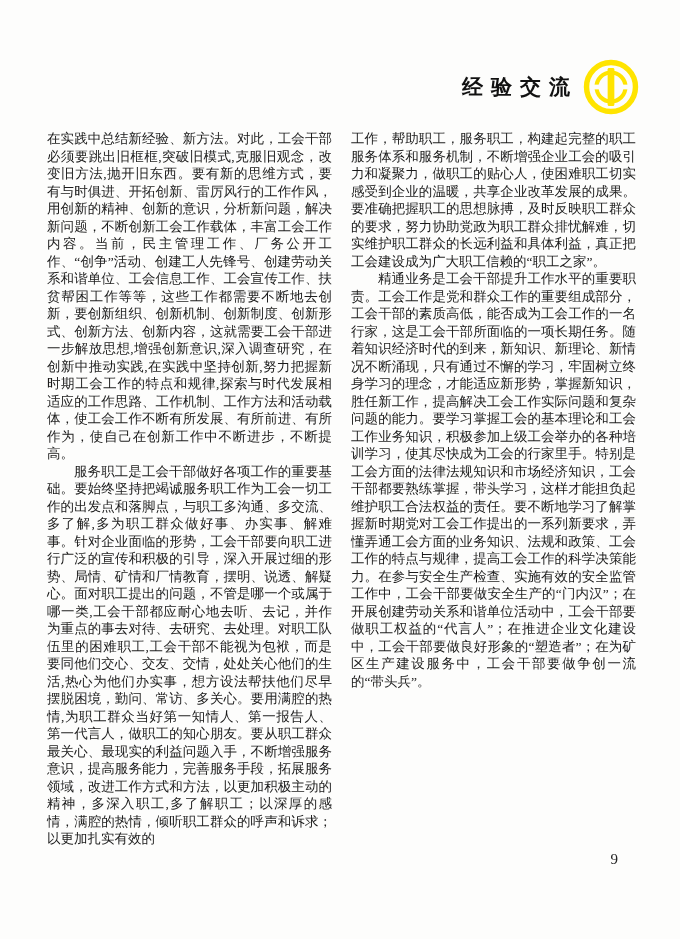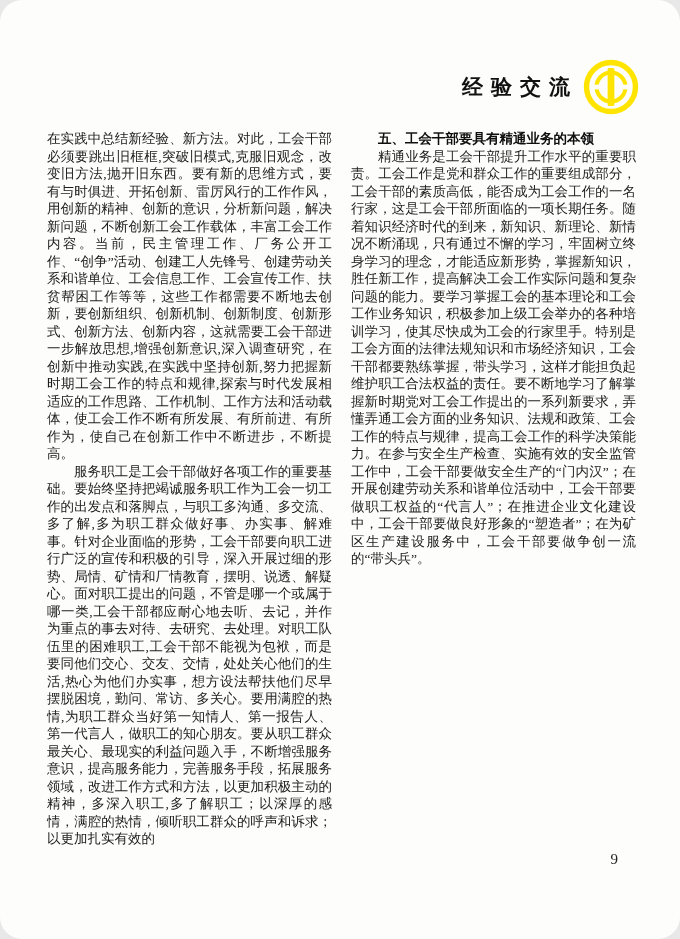--- a/index.html
+++ b/index.html
@@ -4,21 +4,20 @@
 <style>
   html,body{margin:0;padding:0;background:#e8e8e8;}
   .page{
     position:relative;
     width:680px;height:939px;
     margin:0 auto;
     background:#fdfdfc;
     font-family:"Liberation Serif","DejaVu Serif",serif;
     color:#1b1b1b;
     overflow:hidden;
-    border-radius:22px;
   }
   .masthead{
     position:absolute;
     top:58px;right:40px;
     display:flex;align-items:center;gap:4px;
   }
   .masthead-title{
     margin:0;
     font-family:"Liberation Sans","DejaVu Sans",sans-serif;
     font-weight:700;
@@ -79,19 +78,19 @@
     </svg>
   </header>
 
   <main>
     <section class="col col-left">
       <p>在实践中总结新经验、新方法。对此，工会干部必须要跳出旧框框,突破旧模式,克服旧观念，改变旧方法,抛开旧东西。要有新的思维方式，要有与时俱进、开拓创新、雷厉风行的工作作风，用创新的精神、创新的意识，分析新问题，解决新问题，不断创新工会工作载体，丰富工会工作内容。当前，民主管理工作、厂务公开工作、“创争”活动、创建工人先锋号、创建劳动关系和谐单位、工会信息工作、工会宣传工作、扶贫帮困工作等等，这些工作都需要不断地去创新，要创新组织、创新机制、创新制度、创新形式、创新方法、创新内容，这就需要工会干部进一步解放思想,增强创新意识,深入调查研究，在创新中推动实践,在实践中坚持创新,努力把握新时期工会工作的特点和规律,探索与时代发展相适应的工作思路、工作机制、工作方法和活动载体，使工会工作不断有所发展、有所前进、有所作为，使自己在创新工作中不断进步，不断提高。</p>
       <p class="indent">服务职工是工会干部做好各项工作的重要基础。要始终坚持把竭诚服务职工作为工会一切工作的出发点和落脚点，与职工多沟通、多交流、多了解,多为职工群众做好事、办实事、解难事。针对企业面临的形势，工会干部要向职工进行广泛的宣传和积极的引导，深入开展过细的形势、局情、矿情和厂情教育，摆明、说透、解疑心。面对职工提出的问题，不管是哪一个或属于哪一类,工会干部都应耐心地去听、去记，并作为重点的事去对待、去研究、去处理。对职工队伍里的困难职工,工会干部不能视为包袱，而是要同他们交心、交友、交情，处处关心他们的生活,热心为他们办实事，想方设法帮扶他们尽早摆脱困境，勤问、常访、多关心。要用满腔的热情,为职工群众当好第一知情人、第一报告人、第一代言人，做职工的知心朋友。要从职工群众最关心、最现实的利益问题入手，不断增强服务意识，提高服务能力，完善服务手段，拓展服务领域，改进工作方式和方法，以更加积极主动的精神，多深入职工,多了解职工；以深厚的感情，满腔的热情，倾听职工群众的呼声和诉求；以更加扎实有效的</p>
     </section>
 
     <section class="col col-right">
-      <h2 class="heading">五、工会干部要具有精通业务的本领</h2>
+      <p>工作，帮助职工，服务职工，构建起完整的职工服务体系和服务机制，不断增强企业工会的吸引力和凝聚力，做职工的贴心人，使困难职工切实感受到企业的温暖，共享企业改革发展的成果。要准确把握职工的思想脉搏，及时反映职工群众的要求，努力协助党政为职工群众排忧解难，切实维护职工群众的长远利益和具体利益，真正把工会建设成为广大职工信赖的“职工之家”。</p>
       <p class="indent">精通业务是工会干部提升工作水平的重要职责。工会工作是党和群众工作的重要组成部分，工会干部的素质高低，能否成为工会工作的一名行家，这是工会干部所面临的一项长期任务。随着知识经济时代的到来，新知识、新理论、新情况不断涌现，只有通过不懈的学习，牢固树立终身学习的理念，才能适应新形势，掌握新知识，胜任新工作，提高解决工会工作实际问题和复杂问题的能力。要学习掌握工会的基本理论和工会工作业务知识，积极参加上级工会举办的各种培训学习，使其尽快成为工会的行家里手。特别是工会方面的法律法规知识和市场经济知识，工会干部都要熟练掌握，带头学习，这样才能担负起维护职工合法权益的责任。要不断地学习了解掌握新时期党对工会工作提出的一系列新要求，弄懂弄通工会方面的业务知识、法规和政策、工会工作的特点与规律，提高工会工作的科学决策能力。在参与安全生产检查、实施有效的安全监管工作中，工会干部要做安全生产的“门内汉”；在开展创建劳动关系和谐单位活动中，工会干部要做职工权益的“代言人”；在推进企业文化建设中，工会干部要做良好形象的“塑造者”；在为矿区生产建设服务中，工会干部要做争创一流的“带头兵”。</p>
     </section>
   </main>
 
   <div class="page-number">9</div>
 </div>
 
 </body></html>

